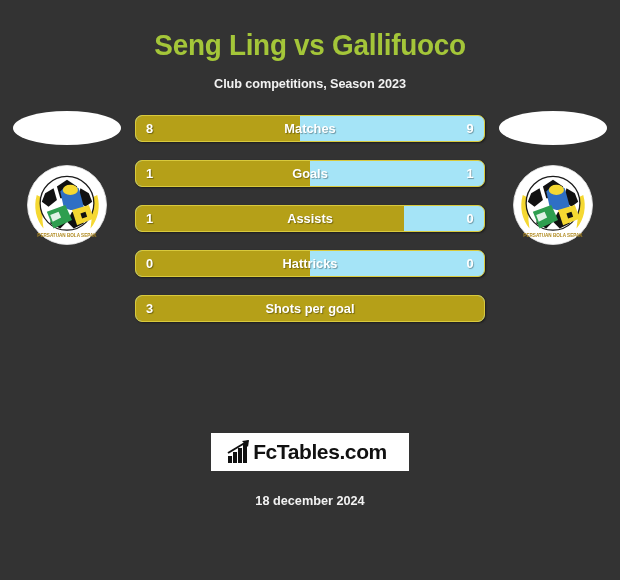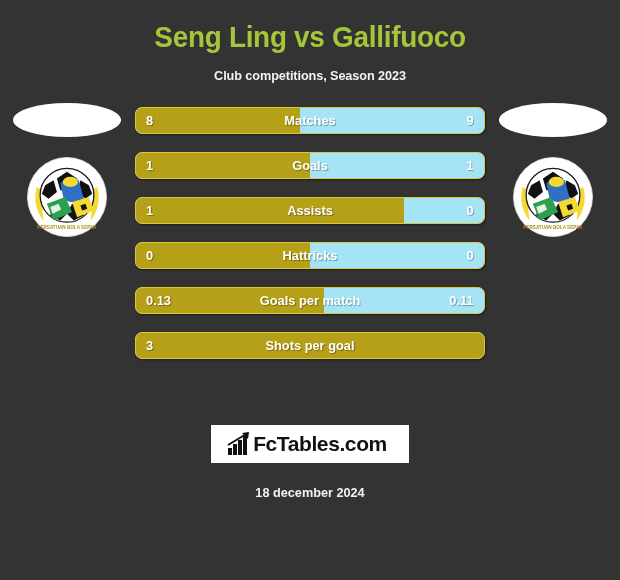--- a/index.html
+++ b/index.html
@@ -10,21 +10,21 @@
     width: 620px;
     height: 580px;
     background: #333333;
     font-family: "Liberation Sans", sans-serif;
     overflow: hidden;
     position: relative;
   }
 
   
   .header {
-    padding-top: 20px;
+    padding-top: 28px;
     text-align: center;
   }
   .title {
     font-size: 30px;
     font-weight: bold;
     color: #a4c639;
     letter-spacing: -0.3px;
     line-height: 34px;
     transform: scaleX(0.93);
     white-space: nowrap;
@@ -222,26 +222,20 @@
         <div class="label">Assists</div>
         <div class="v-right">0</div>
       </div>
       <div class="row">
         <div class="fill" style="width: 50%;"></div>
         <div class="v-left">0</div>
         <div class="label">Hattricks</div>
         <div class="v-right">0</div>
       </div>
       <div class="row">
-        <div class="fill" style="width: 54%;"></div>
-        <div class="v-left">0.13</div>
-        <div class="label">Goals per match</div>
-        <div class="v-right">0.11</div>
-      </div>
-      <div class="row">
         <div class="fill" style="width: 100%;"></div>
         <div class="v-left">3</div>
         <div class="label">Shots per goal</div>
         <div class="v-right"></div>
       </div>
     </div>
 </div>
 
 <div class="footer">
   <div class="logo-box">

